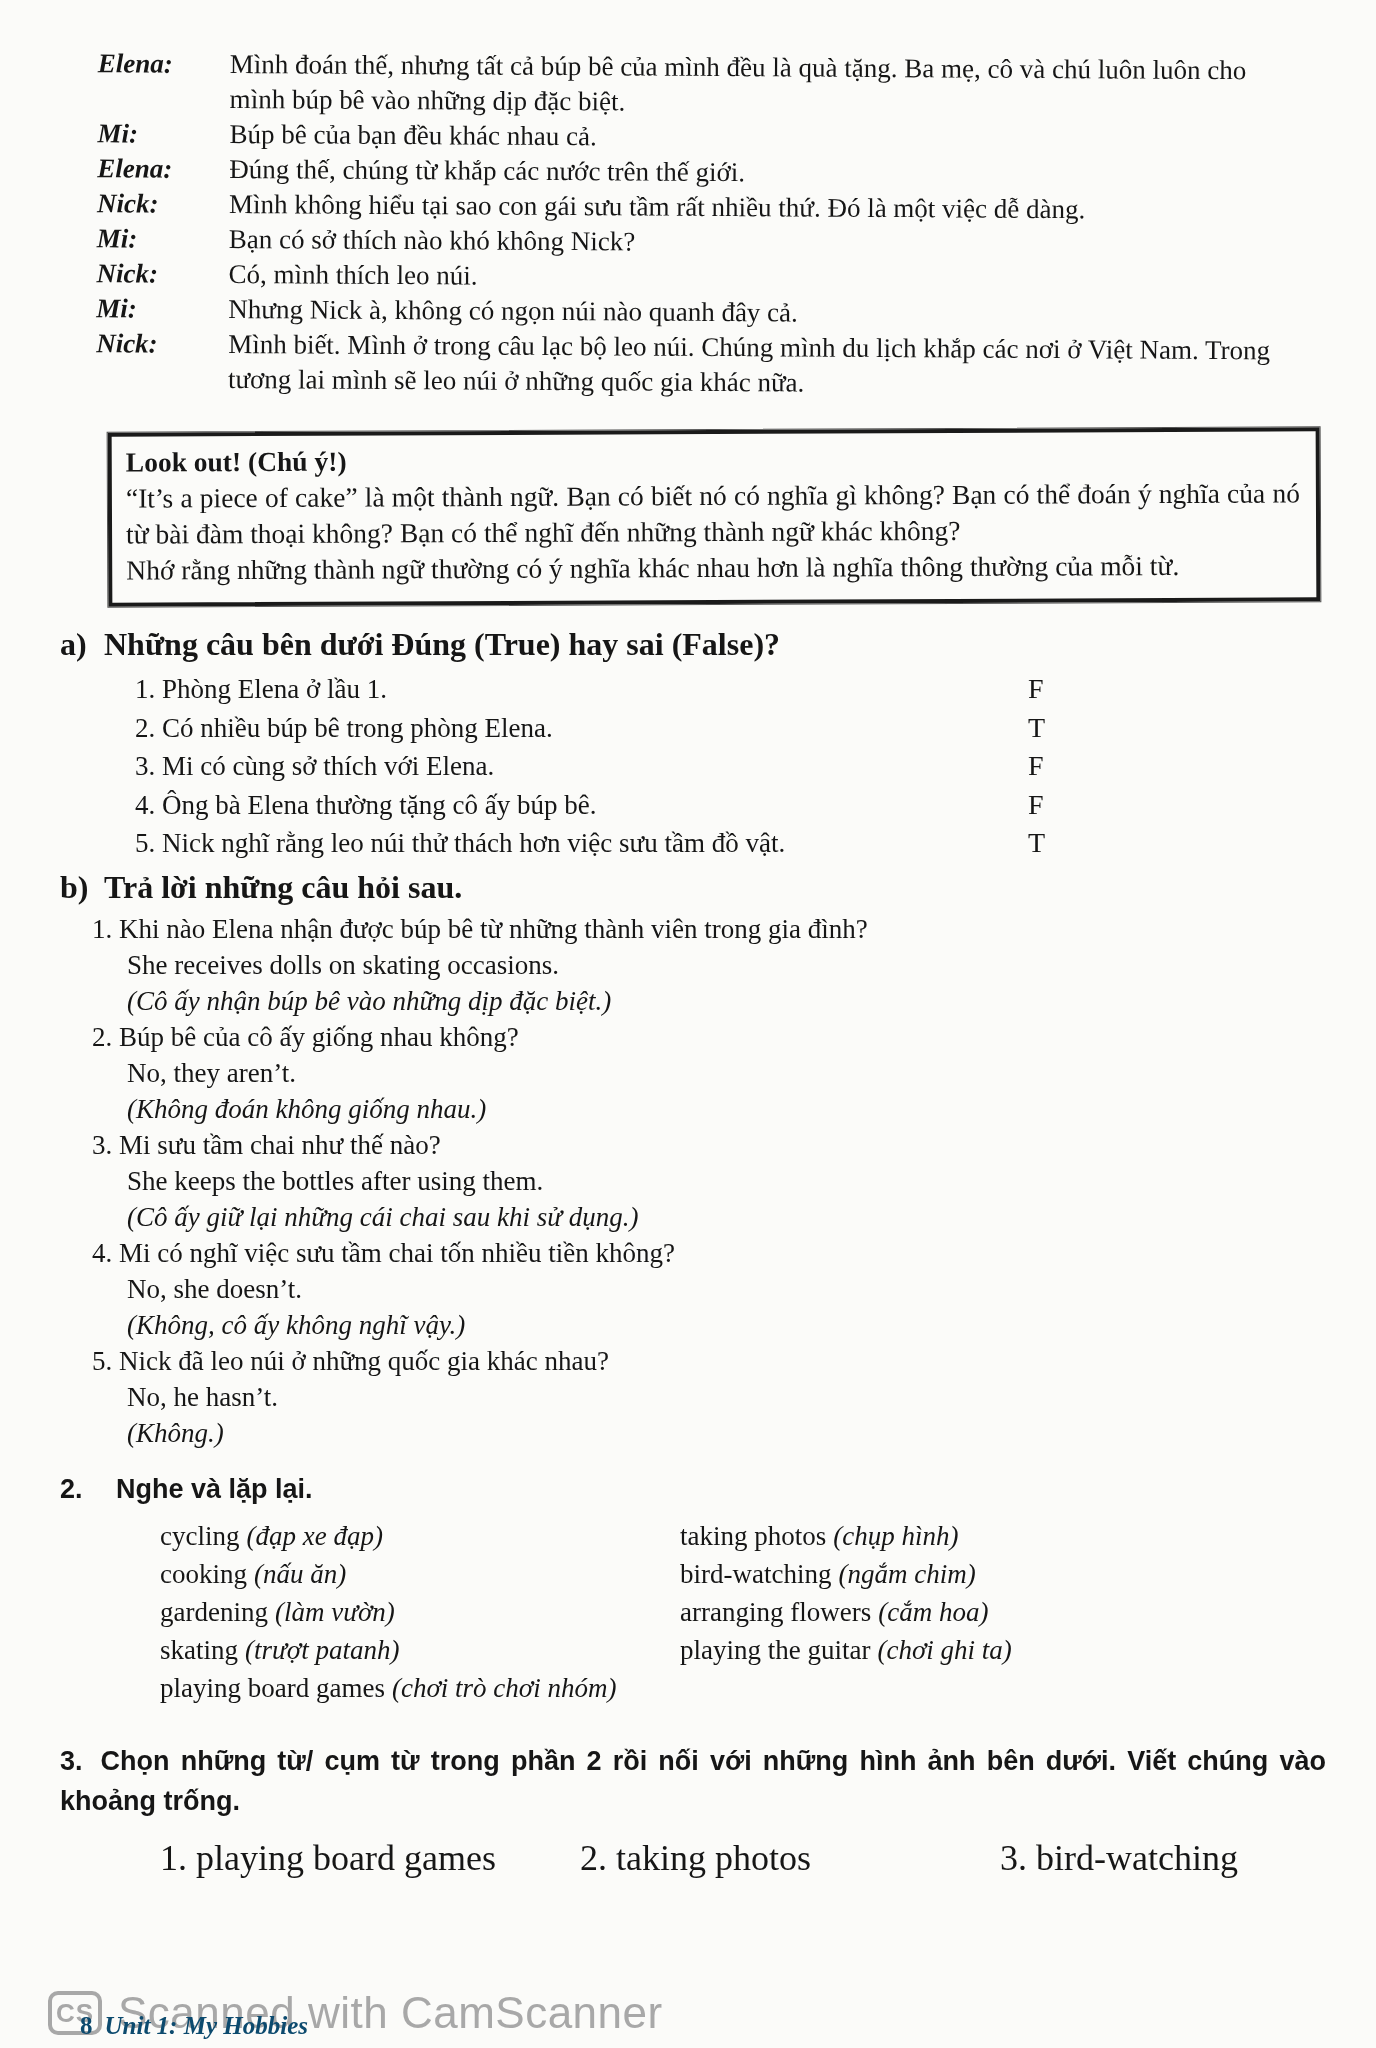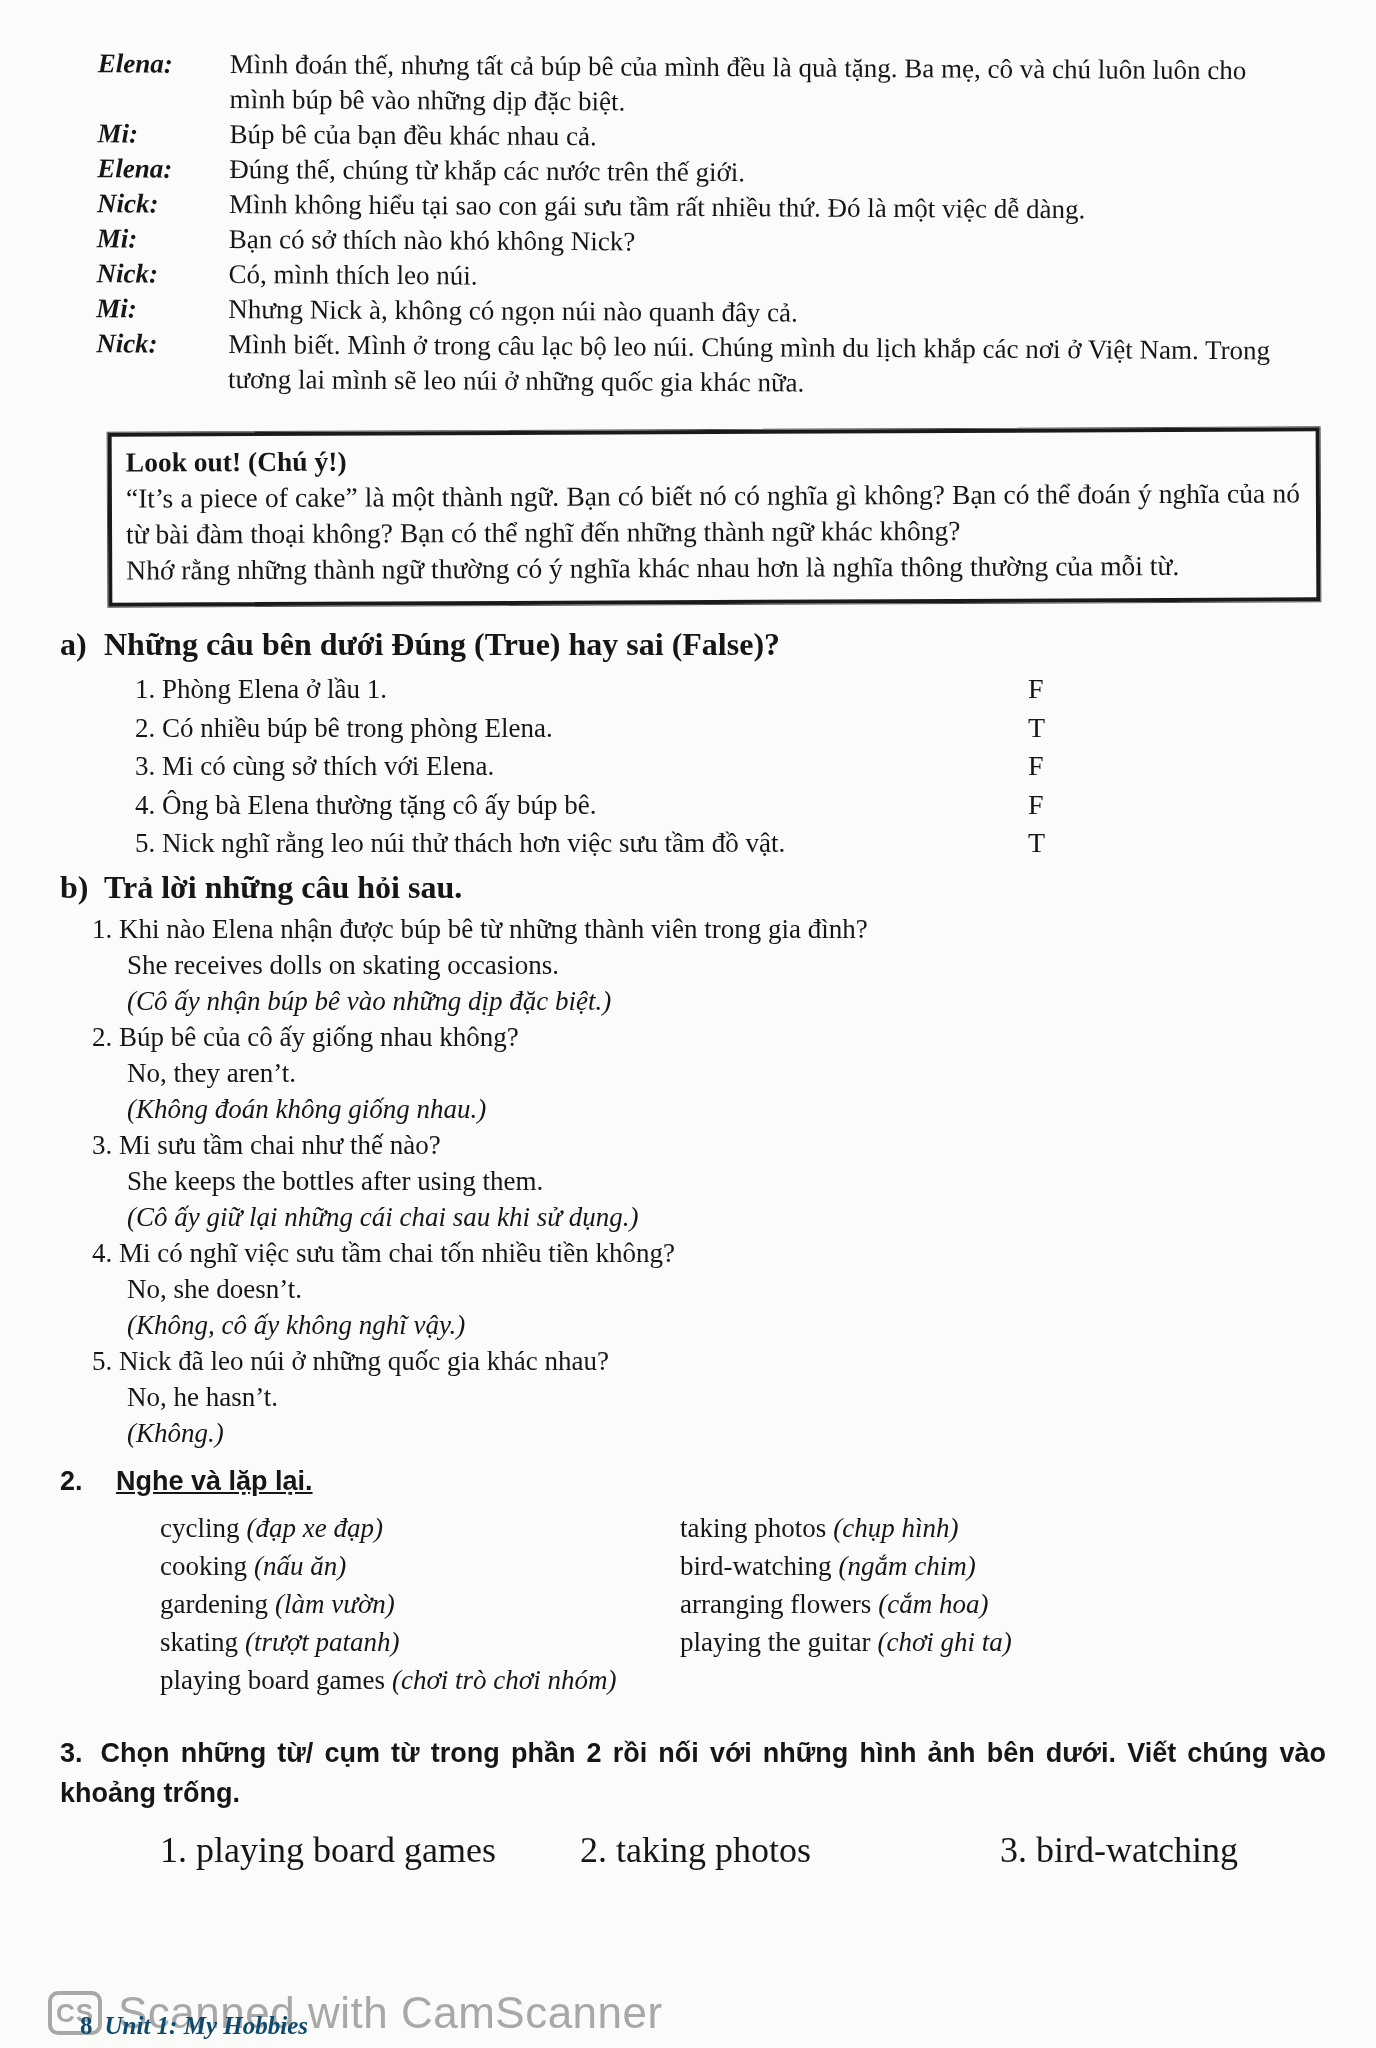--- a/index.html
+++ b/index.html
@@ -20,21 +20,21 @@
 
   .tf-list{margin:6px 0 4px 75px;}
   .tf-row{display:flex;font-size:27px;line-height:38.5px;}
   .tf-text{flex:1;}
   .tf-ans{flex:0 0 300px;font-size:28px;}
 
   .qa-list{margin:4px 0 0 32px;font-size:27px;line-height:36px;}
   .qa-a,.qa-t{margin-left:35px;}
   .qa-t{font-style:italic;}
 
-  .sec2-head{margin-top:10px;font-family:"Liberation Sans",sans-serif;font-size:27px;text-decoration:underline;}
+  .sec2-head{margin-top:18px;font-family:"Liberation Sans",sans-serif;font-size:27px;}
   .sec2-head .sec-label{width:56px;}
   .vocab{display:flex;margin:8px 0 0 100px;font-size:27px;line-height:38px;}
   .vocab-left{flex:0 0 520px;}
   .vocab-item{display:block;}
   .vi{font-style:italic;margin-left:7px;}
 
   .sec3-head{margin-top:34px;font-family:"Liberation Sans",sans-serif;font-size:27px;font-weight:bold;line-height:40px;text-align:justify;padding-right:2px;}
   .sec3-label{margin-right:18px;}
   .sec3-answers{display:flex;margin:16px 0 0 100px;font-size:36px;}
   .sec3-answers .ans1{flex:0 0 420px;}

